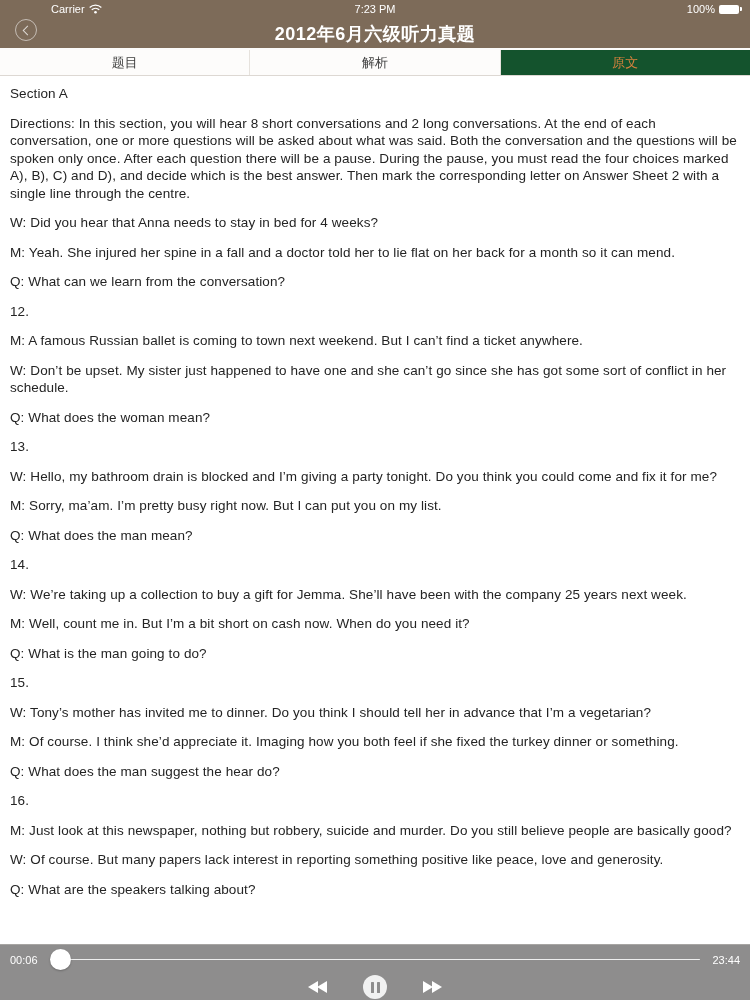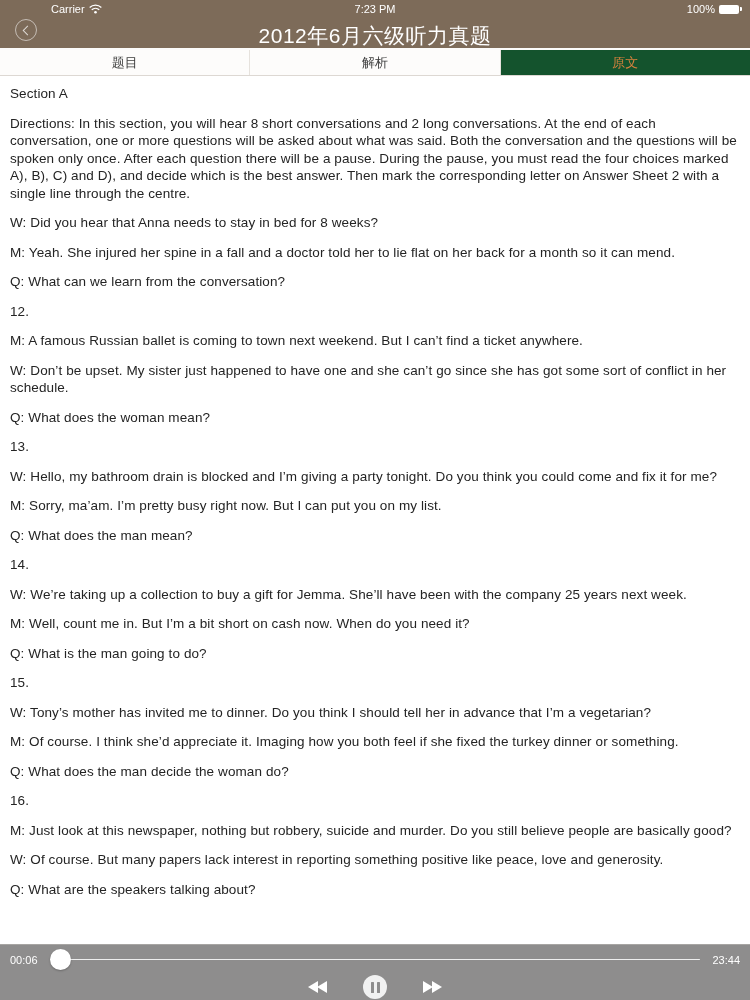--- a/index.html
+++ b/index.html
@@ -9,21 +9,21 @@
 
   
   .header { background:#7d6b59; height:48px; position:relative; flex:0 0 auto; color:#fff; }
   .status-bar { height:16px; display:flex; align-items:center; justify-content:space-between; padding:2px 8px 0 8px; font-size:11px; }
   .status-left, .status-right { display:flex; align-items:center; gap:4px;margin-left:43px; }
   .status-time { position:absolute; left:0; right:0; text-align:center; top:3px; font-size:11px; }
   .wifi-svg { width:13px; height:10px; display:block; }
   .battery { display:flex; align-items:center; gap:1px; }
   .battery-body { width:20px; height:9px; border-radius:2px; background:#fff; }
   .battery-tip { width:2px; height:4px; background:#fff; border-radius:0 1px 1px 0; }
-  .nav-title { position:absolute; left:0; right:0; top:22px; text-align:center; font-size:21px; font-weight:400; letter-spacing:0.5px; }
+  .nav-title { position:absolute; left:0; right:0; top:22px; text-align:center; font-size:18px; font-weight:700; letter-spacing:0.5px; }
   .back-button { position:absolute; left:15px; top:19px; width:22px; height:22px; border:1.5px solid rgba(255,255,255,0.55); border-radius:50%; display:flex; align-items:center; justify-content:center; cursor:pointer; }
   .back-chevron { width:7px; height:7px; border-left:1.5px solid rgba(255,255,255,0.75); border-bottom:1.5px solid rgba(255,255,255,0.75); transform:rotate(45deg); margin-left:2px; }
 
   
   .tab-bar { flex:0 0 auto; height:28px; display:flex; background:#fcfbfa; border-bottom:1px solid #ddd8d3; padding-top:2px; }
   .tab { flex:1; display:flex; align-items:center; justify-content:center; font-size:13px; color:#3c3c3c; background:#fdfcfb; cursor:pointer; }
   .tab + .tab { border-left:1px solid #e6e2dd; }
   .tab.selected { background:#14532d; color:#d9823d; }
 
   
@@ -88,39 +88,39 @@
     </div>
     <div class="tab selected">
       <span>原文</span>
     </div>
   </div>
 
   <div class="content">
     <div>
         <p class="line">Section A</p>
         <p class="line">Directions: In this section, you will hear 8 short conversations and 2 long conversations. At the end of each conversation, one or more questions will be asked about what was said. Both the conversation and the questions will be spoken only once. After each question there will be a pause. During the pause, you must read the four choices marked A), B), C) and D), and decide which is the best answer. Then mark the corresponding letter on Answer Sheet 2 with a single line through the centre.</p>
-        <p class="line">W: Did you hear that Anna needs to stay in bed for 8 weeks?</p>
+        <p class="line">W: Did you hear that Anna needs to stay in bed for 4 weeks?</p>
         <p class="line">M: Yeah. She injured her spine in a fall and a doctor told her to lie flat on her back for a month so it can mend.</p>
         <p class="line">Q: What can we learn from the conversation?</p>
         <p class="line">12.</p>
         <p class="line">M: A famous Russian ballet is coming to town next weekend. But I can’t find a ticket anywhere.</p>
         <p class="line">W: Don’t be upset. My sister just happened to have one and she can’t go since she has got some sort of conflict in her schedule.</p>
         <p class="line">Q: What does the woman mean?</p>
         <p class="line">13.</p>
         <p class="line">W: Hello, my bathroom drain is blocked and I’m giving a party tonight. Do you think you could come and fix it for me?</p>
         <p class="line">M: Sorry, ma’am. I’m pretty busy right now. But I can put you on my list.</p>
         <p class="line">Q: What does the man mean?</p>
         <p class="line">14.</p>
         <p class="line">W: We’re taking up a collection to buy a gift for Jemma. She’ll have been with the company 25 years next week.</p>
         <p class="line">M: Well, count me in. But I’m a bit short on cash now. When do you need it?</p>
         <p class="line">Q: What is the man going to do?</p>
         <p class="line">15.</p>
         <p class="line">W: Tony’s mother has invited me to dinner. Do you think I should tell her in advance that I’m a vegetarian?</p>
         <p class="line">M: Of course. I think she’d appreciate it. Imaging how you both feel if she fixed the turkey dinner or something.</p>
-        <p class="line">Q: What does the man decide the woman do?</p>
+        <p class="line">Q: What does the man suggest the hear do?</p>
         <p class="line">16.</p>
         <p class="line">M: Just look at this newspaper, nothing but robbery, suicide and murder. Do you still believe people are basically good?</p>
         <p class="line">W: Of course. But many papers lack interest in reporting something positive like peace, love and generosity.</p>
         <p class="line">Q: What are the speakers talking about?</p>
       </div>
   </div>
 
   <div class="player">
     <div class="seek-row">
       <span class="time-label">00:06</span>

